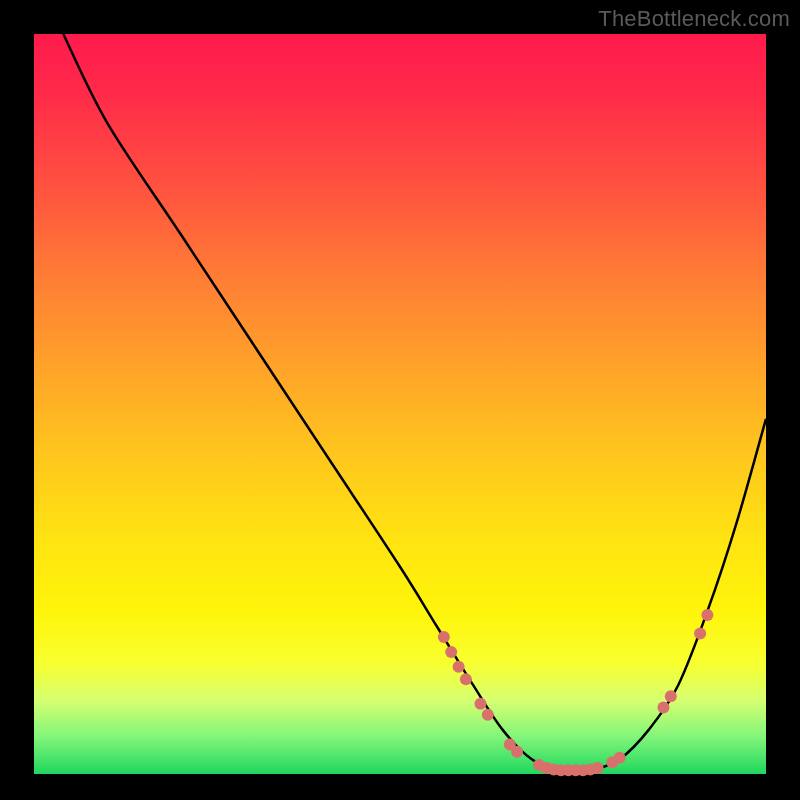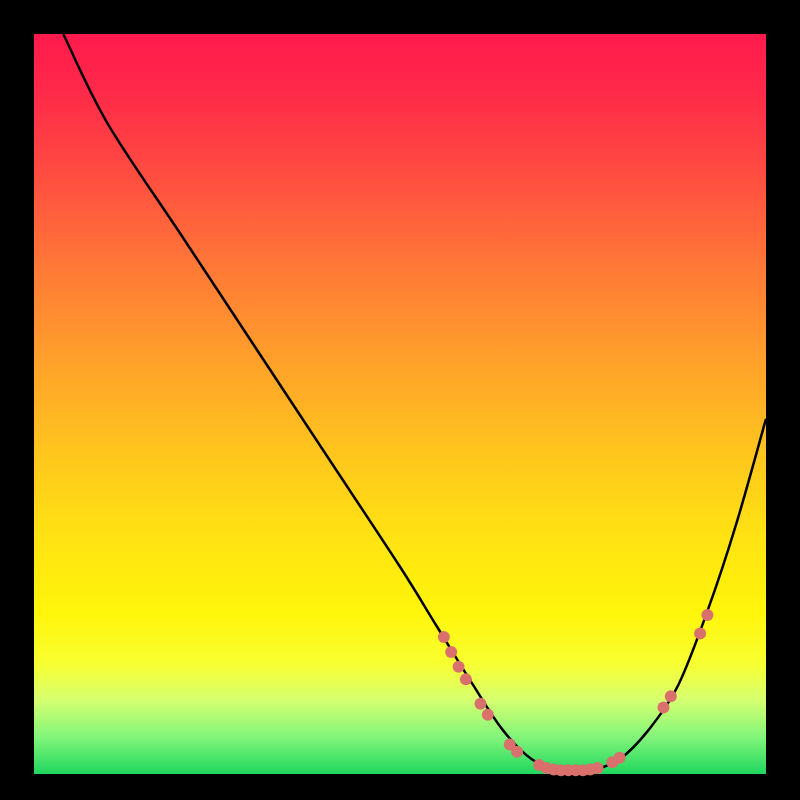--- a/index.html
+++ b/index.html
@@ -62,20 +62,21 @@
   .marker {
     fill: #d9706b;
     stroke: none;
   }
 </style>
 </head>
 <body>
 
 <div class="frame">
 
+  <div class="watermark">TheBottleneck.com</div>
 
   <div class="plot-area">
     <svg class="curve" viewBox="0 0 732 740" preserveAspectRatio="none">
       <path fill="none" stroke="#000" stroke-width="2.5" d="M29.3,0.0 C36.6,14.8 53.7,55.5 73.2,88.8 C92.7,122.1 122.0,162.8 146.4,199.8 C170.8,236.8 195.2,273.8 219.6,310.8 C244.0,347.8 268.4,384.8 292.8,421.8 C317.2,458.8 347.7,504.4 366.0,532.8 C384.3,561.2 390.4,572.3 402.6,592.0 C414.8,611.7 428.2,633.9 439.2,651.2 C450.2,668.5 458.7,683.3 468.5,695.6 C478.2,707.9 488.0,718.4 497.8,725.2 C507.5,732.0 517.3,734.4 527.0,736.3 C536.8,738.1 546.6,738.1 556.3,736.3 C566.1,734.4 575.8,732.0 585.6,725.2 C595.4,718.4 605.1,707.9 614.9,695.6 C624.6,683.3 634.4,670.9 644.2,651.2 C653.9,631.5 663.7,604.3 673.4,577.2 C683.2,550.1 693.0,520.5 702.7,488.4 C712.5,456.3 727.1,402.1 732.0,384.8" id="curve-path"></path>
       <g id="marker-group">
           <circle cx="409.9" cy="603.1" r="6" class="marker"></circle>
           <circle cx="417.2" cy="617.9" r="6" class="marker"></circle>
           <circle cx="424.6" cy="632.7" r="6" class="marker"></circle>
           <circle cx="431.9" cy="645.3" r="6" class="marker"></circle>
           <circle cx="446.5" cy="669.7" r="6" class="marker"></circle>

